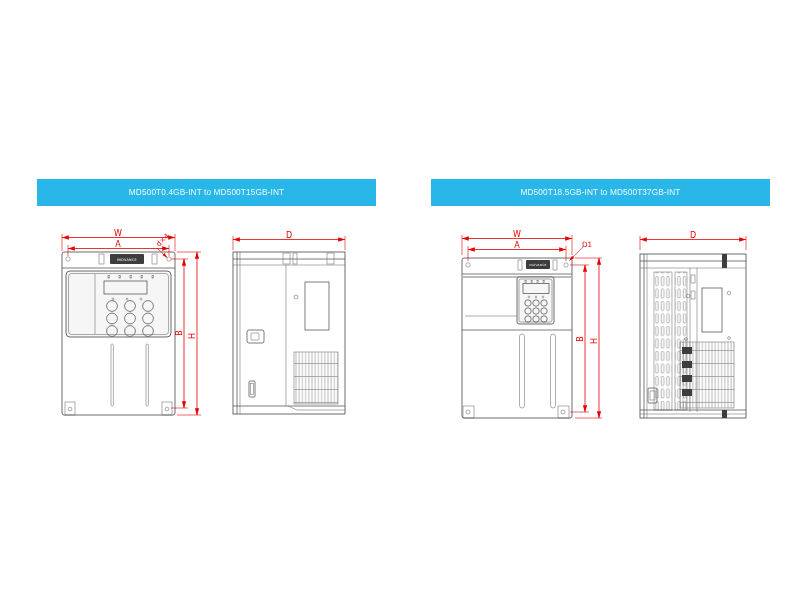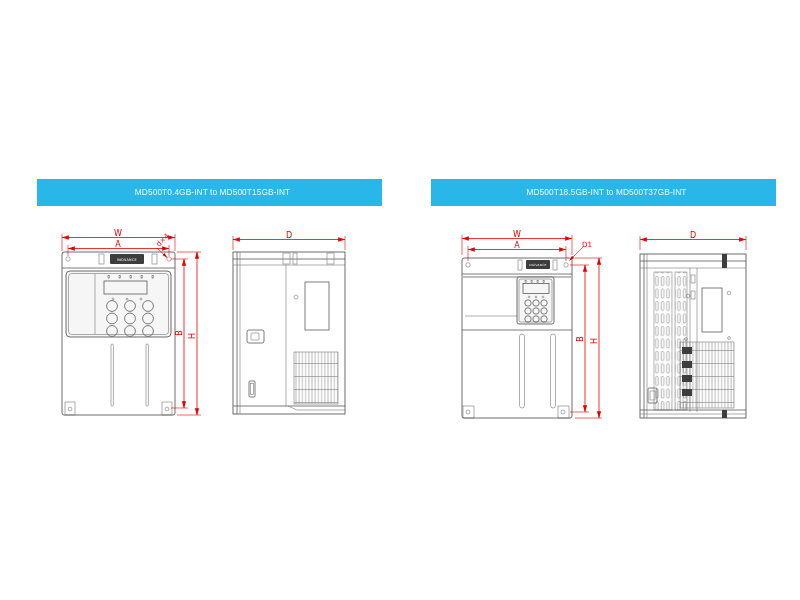--- a/index.html
+++ b/index.html
@@ -5,21 +5,20 @@
   html,body{margin:0;padding:0;}
   body{
     width:800px;height:600px;position:relative;background:#ffffff;overflow:hidden;
     font-family:"Liberation Sans", sans-serif;
   }
   .banner{
     position:absolute;top:179px;width:339px;height:27px;background:#29b7ea;
     display:flex;flex-direction:column;align-items:center;justify-content:center;
     color:#eefaff;font-size:8.3px;line-height:11.5px;text-align:center;
     letter-spacing:.1px;
-    padding-left:6px;
   }
   #banner-left{left:37px;}
   #banner-right{left:431px;}
   svg{position:absolute;left:0;top:0;}
   .ol{stroke:#5c5c5c;stroke-width:0.9;fill:#ffffff;}
   .ln{stroke:#5c5c5c;stroke-width:0.8;fill:none;}
   .tn{stroke:#777777;stroke-width:0.6;fill:none;}
   .fillp{fill:#f6f6f6;}
   .dk{fill:#3d3d3d;stroke:none;}
   .red{stroke:#e60000;stroke-width:0.8;fill:none;}

